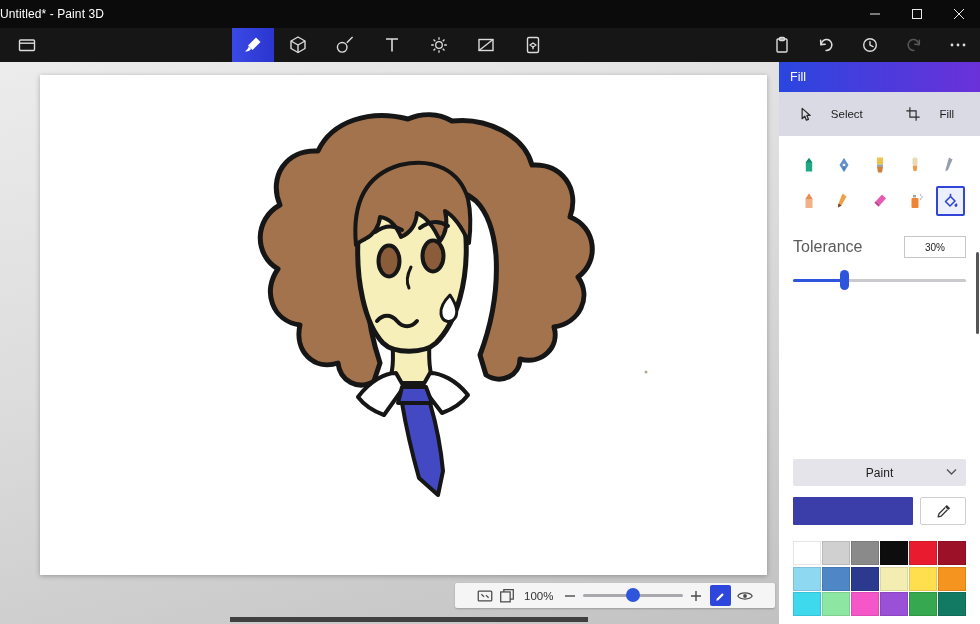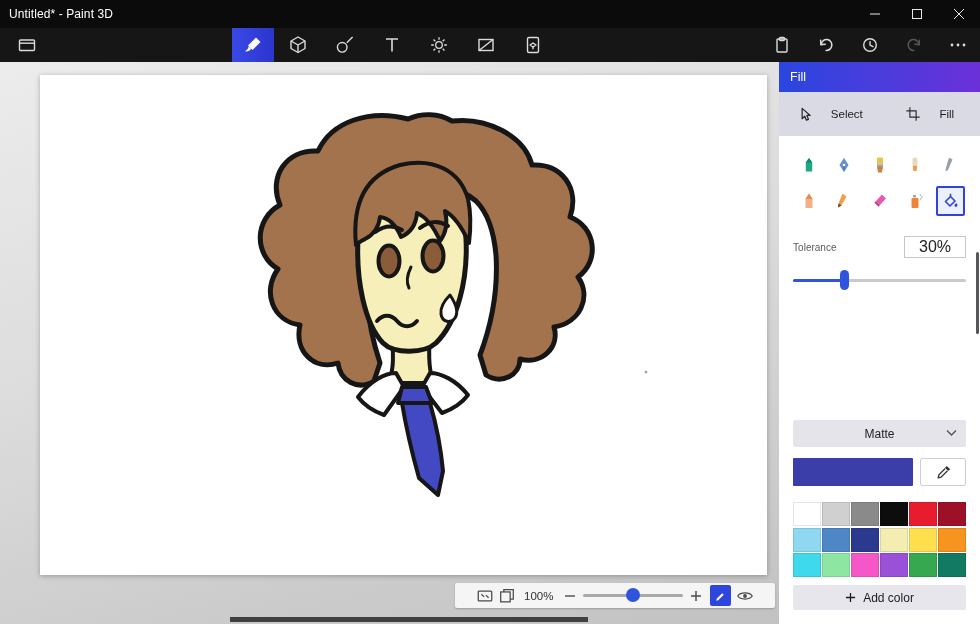--- a/index.html
+++ b/index.html
@@ -2,21 +2,21 @@
 <html><head>
 <meta charset="utf-8">
 <style>
   * { margin:0; padding:0; box-sizing:border-box; }
   html,body { width:980px; height:624px; overflow:hidden; }
   body { font-family:"Liberation Sans","DejaVu Sans",sans-serif; background:#d6d6d6; }
   .app { position:relative; width:980px; height:624px; display:flex; flex-direction:column; }
 
   
   .titlebar { height:28px; background:#0b0b0b; display:flex; align-items:center; color:#fff; }
-  .titlebar .title { font-size:12px; padding-left:9px; letter-spacing:.1px; }
+  .titlebar .title { font-size:12px; letter-spacing:.1px; }
   .win-controls { margin-left:auto; display:flex; height:100%; }
   .win-btn { width:42px; height:100%; display:flex; align-items:center; justify-content:center; color:#e8e8e8; }
   .win-btn svg { display:block; }
 
   
   .toolbar { height:34px; background:#161616; position:relative; flex:0 0 auto; }
   .tbtn { display:flex; align-items:center; justify-content:center; height:34px; color:#dcdcdc; }
   .menu-btn { position:absolute; left:10px; top:0; width:34px; }
   .center-tools { position:absolute; left:232px; top:0; display:flex; }
   .center-tools .tbtn { width:47px; }
@@ -49,22 +49,22 @@
   .panel { width:205px; background:#fff; display:flex; flex-direction:column; position:relative; }
   .panel-header { height:30px; background:linear-gradient(90deg,#2a46df,#6b31d9); color:#fff; font-size:12.5px; line-height:30px; padding-left:11px; flex:0 0 auto; }
   .selcrop { height:44px; background:#d9dae4; display:flex; flex:0 0 auto; }
   .selcrop .scbtn { flex:1; display:flex; align-items:center; justify-content:center; gap:18px; font-size:11.5px; color:#1c1c1c; }
 
   .brush-grid { margin:14px 12px 0; display:grid; grid-template-columns:repeat(5,1fr); row-gap:6px; justify-items:center; flex:0 0 auto; }
   .brush-tile { width:29px; height:30px; display:flex; align-items:center; justify-content:center; border:2px solid transparent; border-radius:2px; }
   .brush-tile.selected { border-color:#3144d8; background:#eceffc; }
 
   .tol-row { margin:20px 14px 0; display:flex; align-items:center; justify-content:space-between; flex:0 0 auto; }
-  .tol-label { font-size:10px; color:#5a5a5a; }
-  .tol-input { width:62px; height:22px; border:1px solid #c6c6c6; font-size:16px; color:#222; text-align:center; font-family:inherit; background:#fff; }
+  .tol-label { font-size:16px; color:#5a5a5a; }
+  .tol-input { width:62px; height:22px; border:1px solid #c6c6c6; font-size:10px; color:#222; text-align:center; font-family:inherit; background:#fff; }
 
   .tol-slider { margin:12px 14px 0; position:relative; height:20px; flex:0 0 auto; }
   .tol-slider .track { position:absolute; left:0; right:0; top:8.5px; height:3px; background:#c9c9ce; border-radius:2px; }
   .tol-slider .fill { position:absolute; left:0; top:8.5px; height:3px; background:#2f55dd; border-radius:2px; }
   .tol-slider .thumb { position:absolute; top:0; width:9px; height:20px; margin-left:-4.5px; border-radius:4.5px; background:#2f55dd; }
 
   .panel-spacer { flex:1 1 auto; }
 
   .dropdown { margin:0 14px 11px; height:27px; background:#e4e4ea; border-radius:2px; position:relative; display:flex; align-items:center; justify-content:center; font-size:12px; color:#222; flex:0 0 auto; }
   .dropdown .chev { position:absolute; right:9px; top:9px; }
@@ -369,21 +369,21 @@
       </div>
       <div class="tol-slider">
         <div class="track"></div>
         <div class="fill" style="width: 30%;"></div>
         <div class="thumb" style="left: 30%;"></div>
       </div>
 
       <div class="panel-spacer"></div>
 
       <div class="dropdown">
-        <span>Matte</span>
+        <span>Paint</span>
         <svg class="chev" width="11" height="8" viewBox="0 0 11 8" fill="none" stroke="#555" stroke-width="1.4">
             <path d="M1 1.5 L5.5 6 L10 1.5"></path>
           </svg>
       </div>
 
       <div class="color-row">
         <div class="current-swatch" style="background: rgb(59, 61, 168);"></div>
         <div class="dropper-btn">
           <svg width="17" height="17" viewBox="0 0 18 18" fill="none" stroke="#333" stroke-width="1.3" stroke-linejoin="round">
               <path d="M12.5 2 L16 5.5 L14 7.5 L10.5 4 Z" fill="#333" stroke="none"></path>
@@ -406,23 +406,17 @@
           <div class="swatch" style="background: rgb(255, 223, 78);"></div>
           <div class="swatch" style="background: rgb(245, 148, 31);"></div>
           <div class="swatch" style="background: rgb(63, 217, 238);"></div>
           <div class="swatch" style="background: rgb(142, 230, 163);"></div>
           <div class="swatch" style="background: rgb(245, 87, 200);"></div>
           <div class="swatch" style="background: rgb(155, 80, 216);"></div>
           <div class="swatch" style="background: rgb(54, 168, 79);"></div>
           <div class="swatch" style="background: rgb(18, 122, 99);"></div>
         </div>
 
-      <div class="add-color">
-        <svg width="11" height="11" viewBox="0 0 12 12">
-            <path d="M6 1 V11 M1 6 H11" stroke="#1c1c1c" stroke-width="1.4"></path>
-          </svg>
-        <span>Add color</span>
-      </div>
 
       <div class="vscroll"></div>
     </div>
   </div>
 </div>
 
 </body></html>

